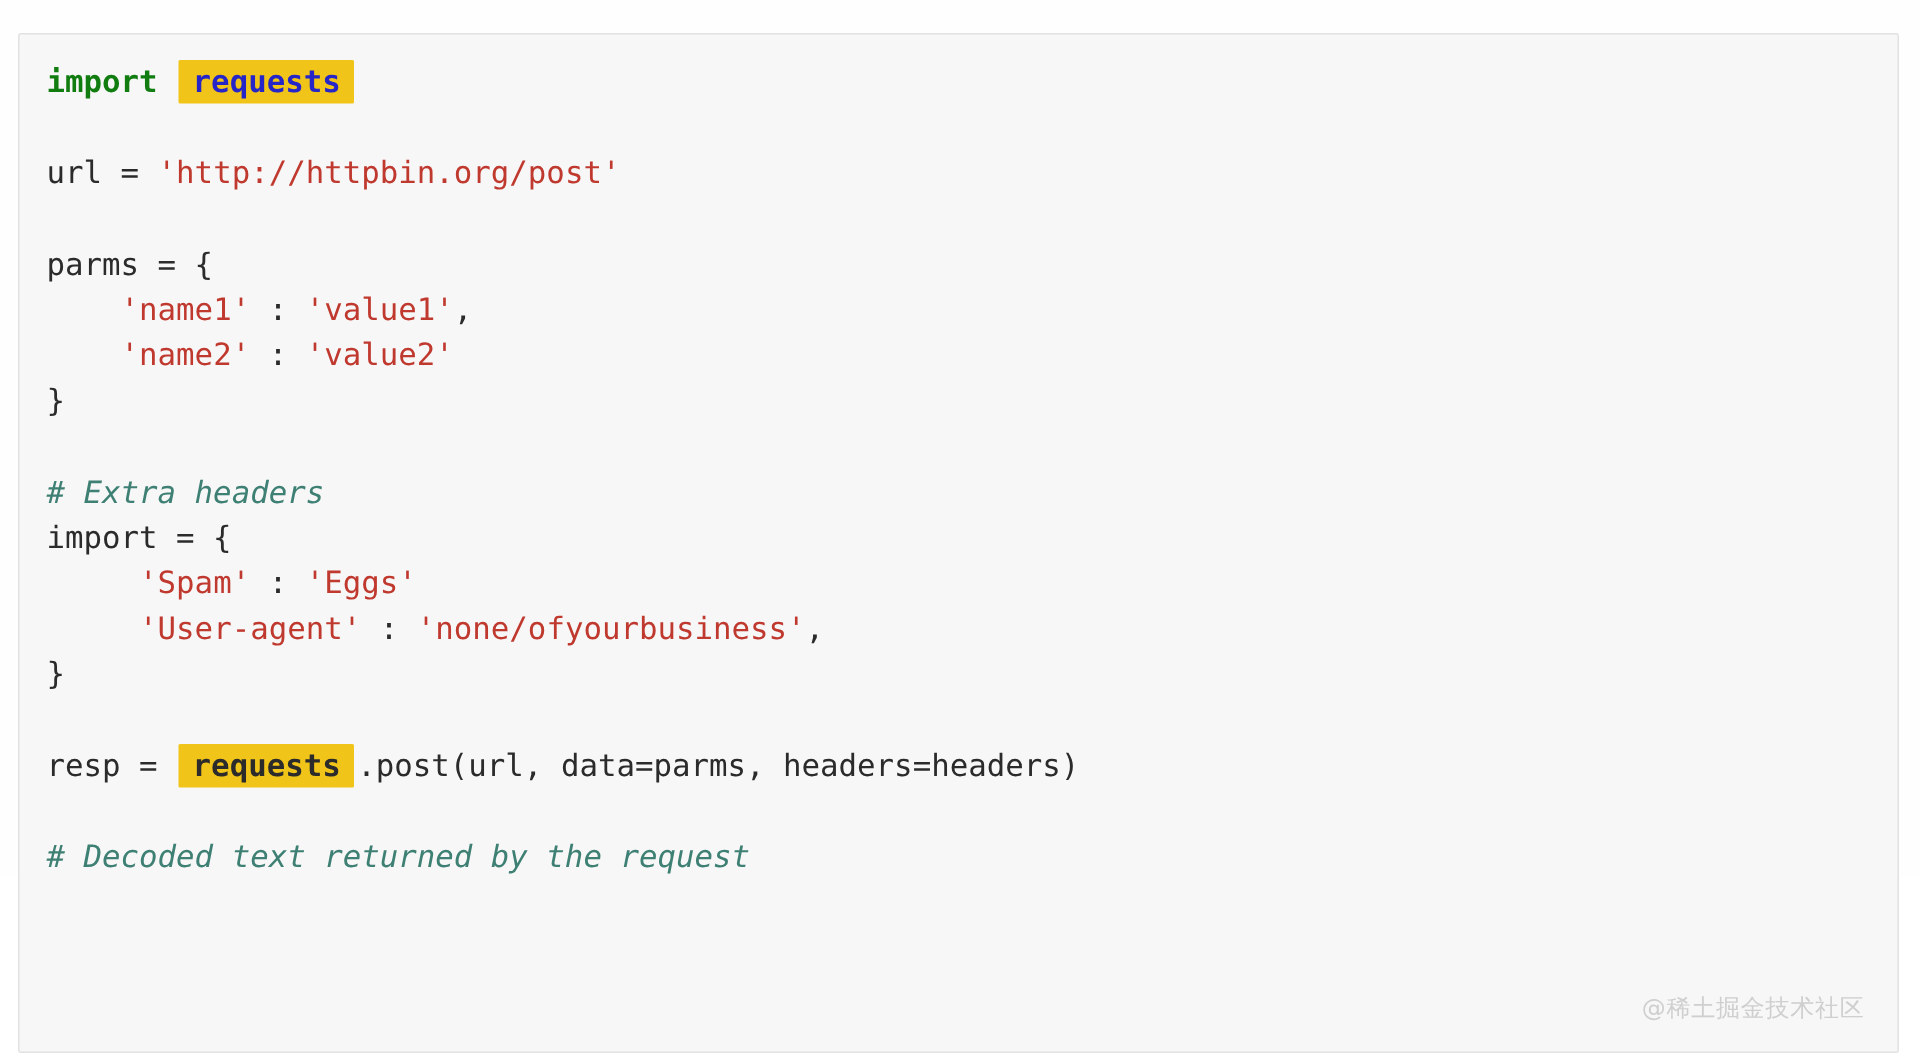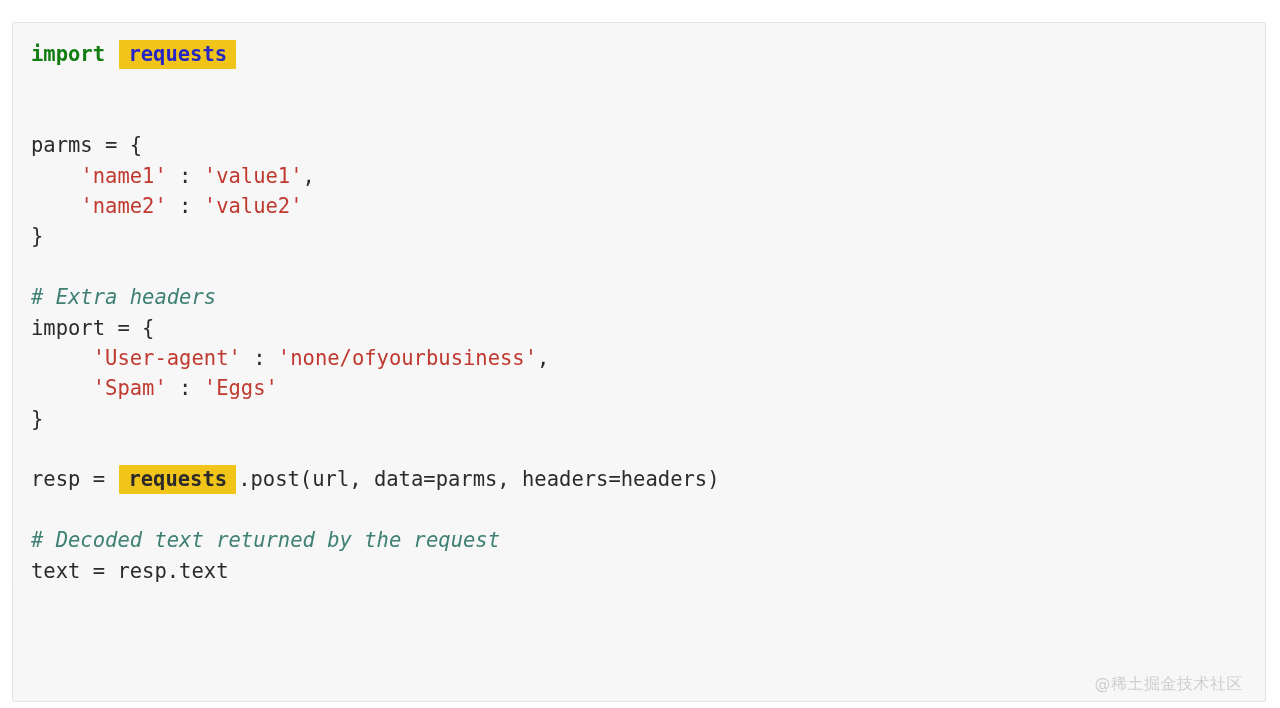--- a/index.html
+++ b/index.html
@@ -79,50 +79,50 @@
   }
   .tok-str {
     color: #c0392f;
   }
   .tok-plain {
     color: #2b2b2b;
   }
   #watermark {
     position: absolute;
     right: 22px;
-    bottom: 6px;
+    bottom: 18px;
     font-family: "DejaVu Sans", "Liberation Sans", sans-serif;
     font-size: 16px;
     color: #cfcfcf;
     letter-spacing: 0.5px;
     user-select: none;
   }
 </style>
 </head>
 <body>
 
 <div id="page">
 
   <div id="code-card">
     <div id="code-body">
         <div class="code-line"><span class="tok tok-kw">import</span><span class="tok tok-plain"> </span><span class="tok tok-mod-hl">requests</span></div>
         <div class="code-line blank">&nbsp;</div>
+        <div class="code-line"><span class="tok tok-plain">url = </span><span class="tok tok-str">'http://httpbin.org/post'</span></div>
         <div class="code-line blank">&nbsp;</div>
         <div class="code-line"><span class="tok tok-plain">parms = {</span></div>
         <div class="code-line"><span class="tok tok-plain">    </span><span class="tok tok-str">'name1'</span><span class="tok tok-plain"> : </span><span class="tok tok-str">'value1'</span><span class="tok tok-plain">,</span></div>
         <div class="code-line"><span class="tok tok-plain">    </span><span class="tok tok-str">'name2'</span><span class="tok tok-plain"> : </span><span class="tok tok-str">'value2'</span></div>
         <div class="code-line"><span class="tok tok-plain">}</span></div>
         <div class="code-line blank">&nbsp;</div>
         <div class="code-line"><span class="tok tok-comment"># Extra headers</span></div>
         <div class="code-line"><span class="tok tok-plain">import = {</span></div>
+        <div class="code-line"><span class="tok tok-plain">     </span><span class="tok tok-str">'Spam'</span><span class="tok tok-plain"> : </span><span class="tok tok-str">'Eggs'</span></div>
         <div class="code-line"><span class="tok tok-plain">     </span><span class="tok tok-str">'User-agent'</span><span class="tok tok-plain"> : </span><span class="tok tok-str">'none/ofyourbusiness'</span><span class="tok tok-plain">,</span></div>
-        <div class="code-line"><span class="tok tok-plain">     </span><span class="tok tok-str">'Spam'</span><span class="tok tok-plain"> : </span><span class="tok tok-str">'Eggs'</span></div>
         <div class="code-line"><span class="tok tok-plain">}</span></div>
         <div class="code-line blank">&nbsp;</div>
         <div class="code-line"><span class="tok tok-plain">resp = </span><span class="tok tok-mod-hl2">requests</span><span class="tok tok-plain">.post(url, data=parms, headers=headers)</span></div>
         <div class="code-line blank">&nbsp;</div>
         <div class="code-line"><span class="tok tok-comment"># Decoded text returned by the request</span></div>
-        <div class="code-line"><span class="tok tok-plain">text = resp.text</span></div>
       </div>
     <div id="watermark">@稀土掘金技术社区</div>
   </div>
 
 </div>
 
 </body></html>

